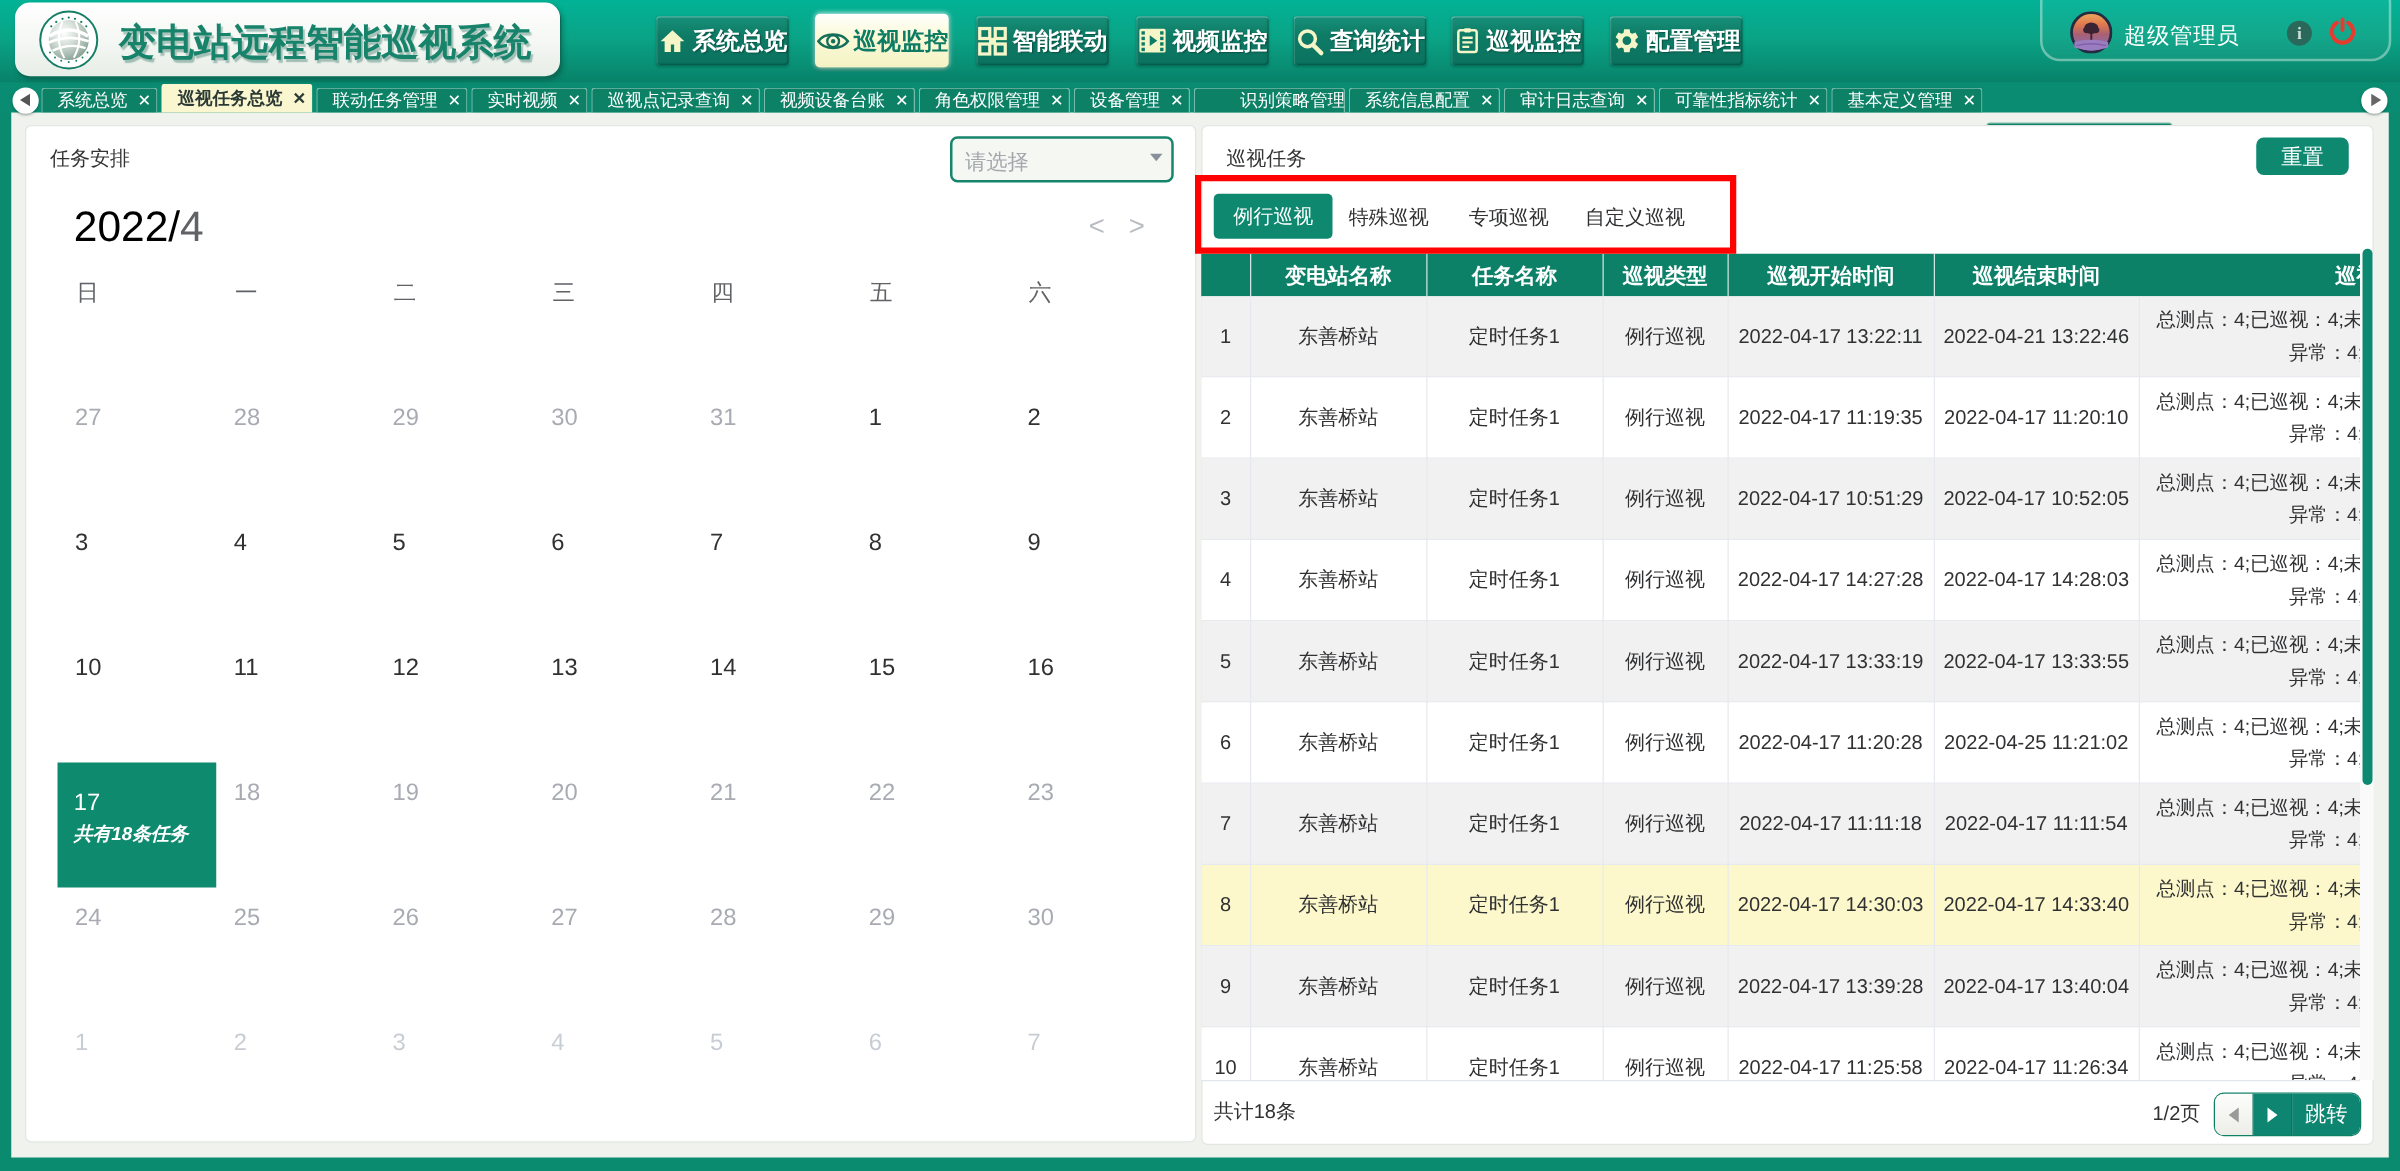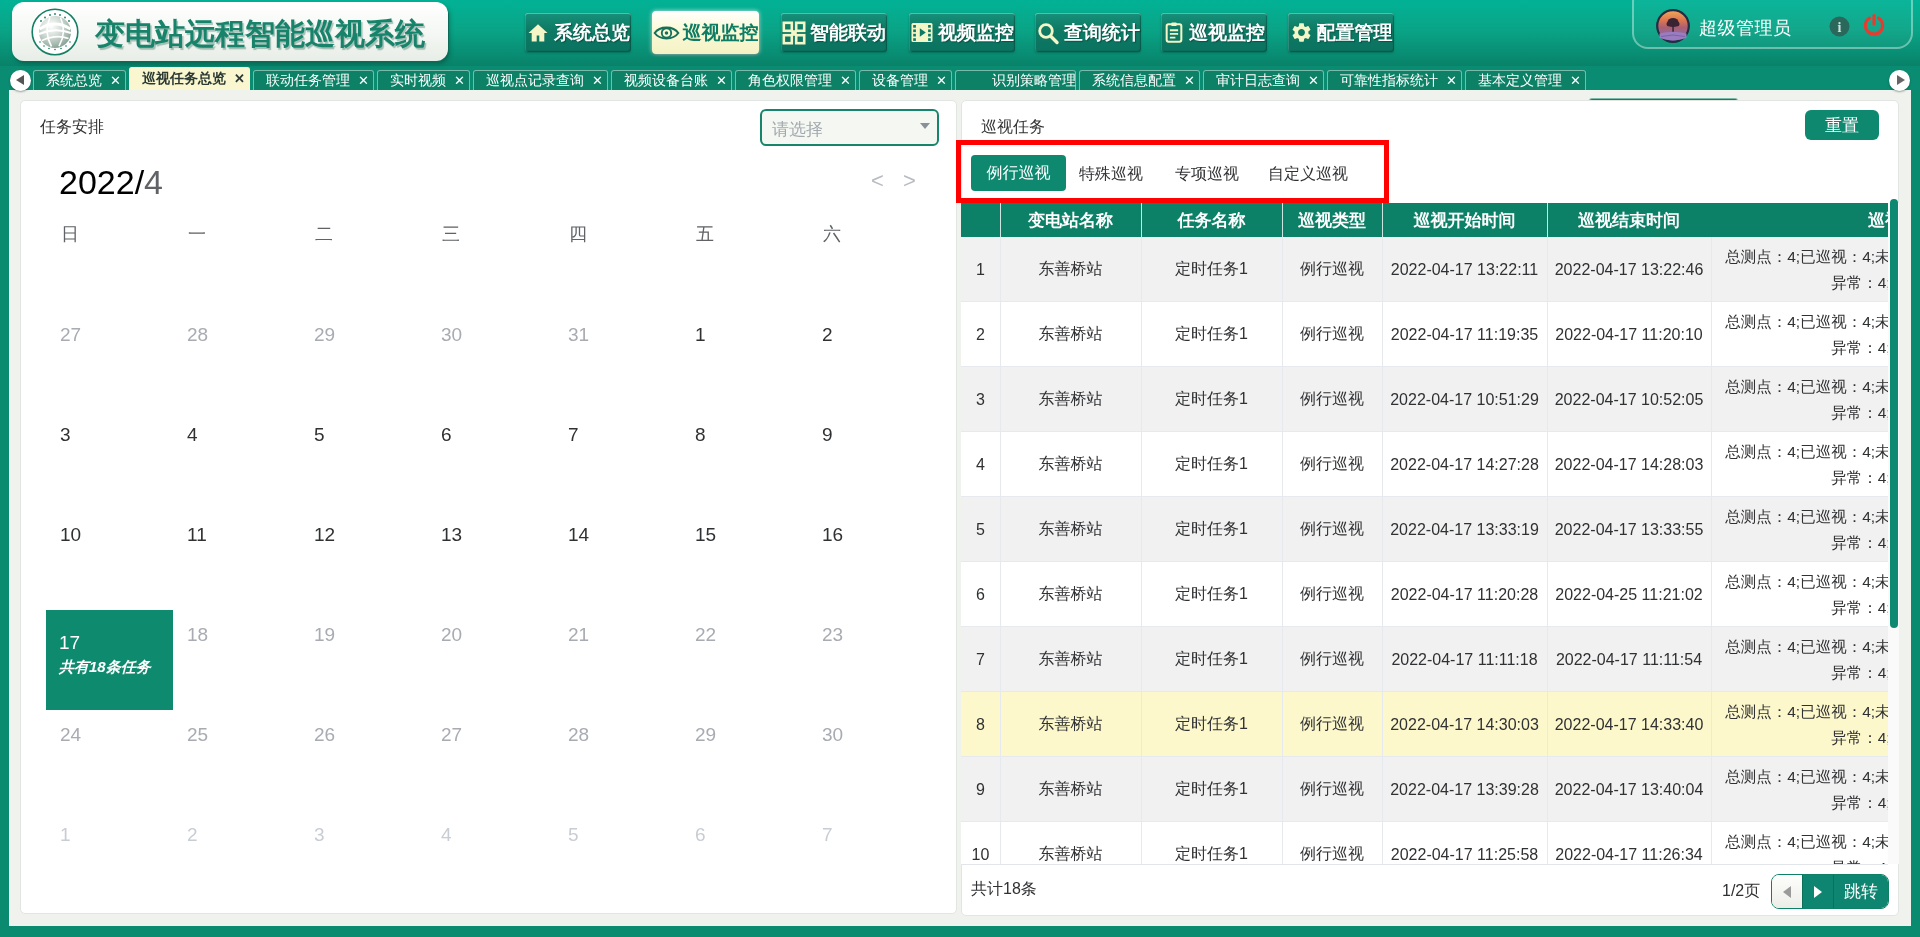--- a/index.html
+++ b/index.html
@@ -277,21 +277,21 @@
 <div class="vline" style="left:1282px;top:203px;height:34px;background:rgba(255,255,255,.8);"></div>
 <div class="vline" style="left:1382px;top:203px;height:34px;background:rgba(255,255,255,.8);"></div>
 <div class="vline" style="left:1547px;top:203px;height:34px;background:rgba(255,255,255,.8);"></div>
 <div class="abs" style="left:961px;top:237px;width:927px;height:627px;overflow:hidden;">
 <div class="row" style="top:0px;background:#f1f1f1;border-bottom:1px solid #e6e9ee;">
 <div class="cell" style="left:0px;width:39px;">1</div>
 <div class="cell" style="left:39px;width:141px;">东善桥站</div>
 <div class="cell" style="left:180px;width:141px;">定时任务1</div>
 <div class="cell" style="left:321px;width:100px;">例行巡视</div>
 <div class="cell" style="left:421px;width:165px;">2022-04-17 13:22:11</div>
-<div class="cell" style="left:586px;width:164px;">2022-04-17 13:22:46</div>
+<div class="cell" style="left:586px;width:164px;">2022-04-21 13:22:46</div>
 <div class="res">总测点：4;已巡视：4;未巡视：0;<br>异常：4;正常：0;</div>
 </div>
 <div class="row" style="top:65px;background:#ffffff;border-bottom:1px solid #e6e9ee;">
 <div class="cell" style="left:0px;width:39px;">2</div>
 <div class="cell" style="left:39px;width:141px;">东善桥站</div>
 <div class="cell" style="left:180px;width:141px;">定时任务1</div>
 <div class="cell" style="left:321px;width:100px;">例行巡视</div>
 <div class="cell" style="left:421px;width:165px;">2022-04-17 11:19:35</div>
 <div class="cell" style="left:586px;width:164px;">2022-04-17 11:20:10</div>
 <div class="res">总测点：4;已巡视：4;未巡视：0;<br>异常：4;正常：0;</div>

